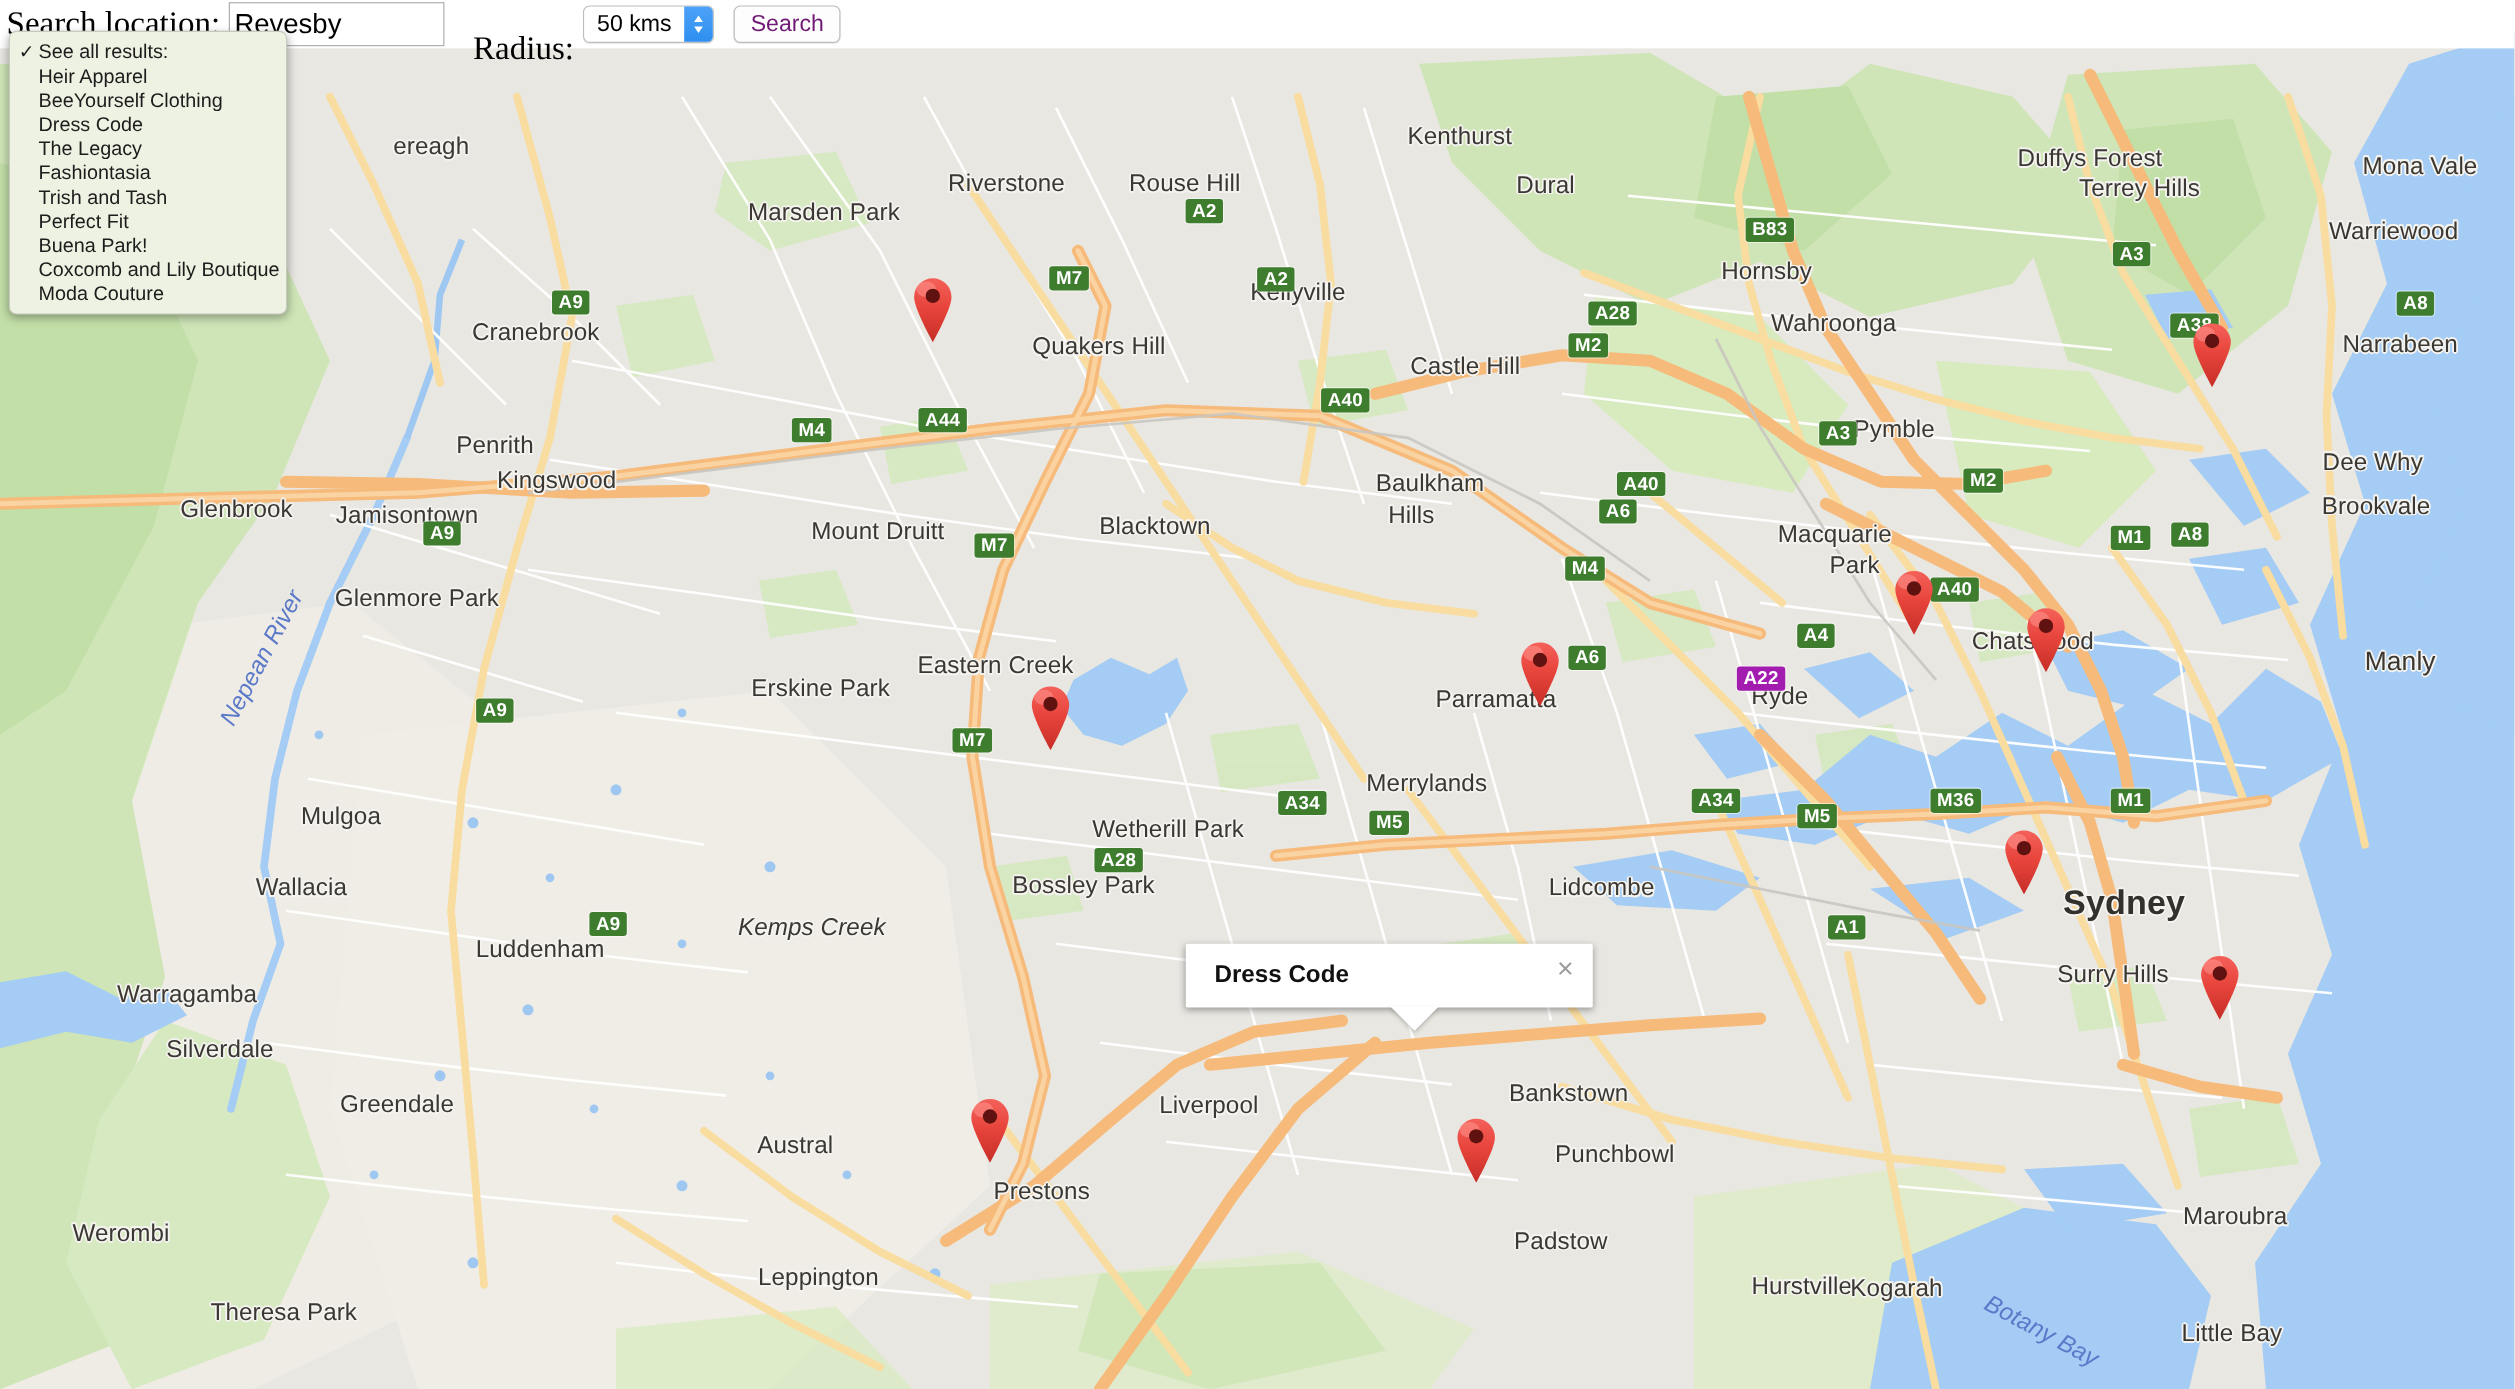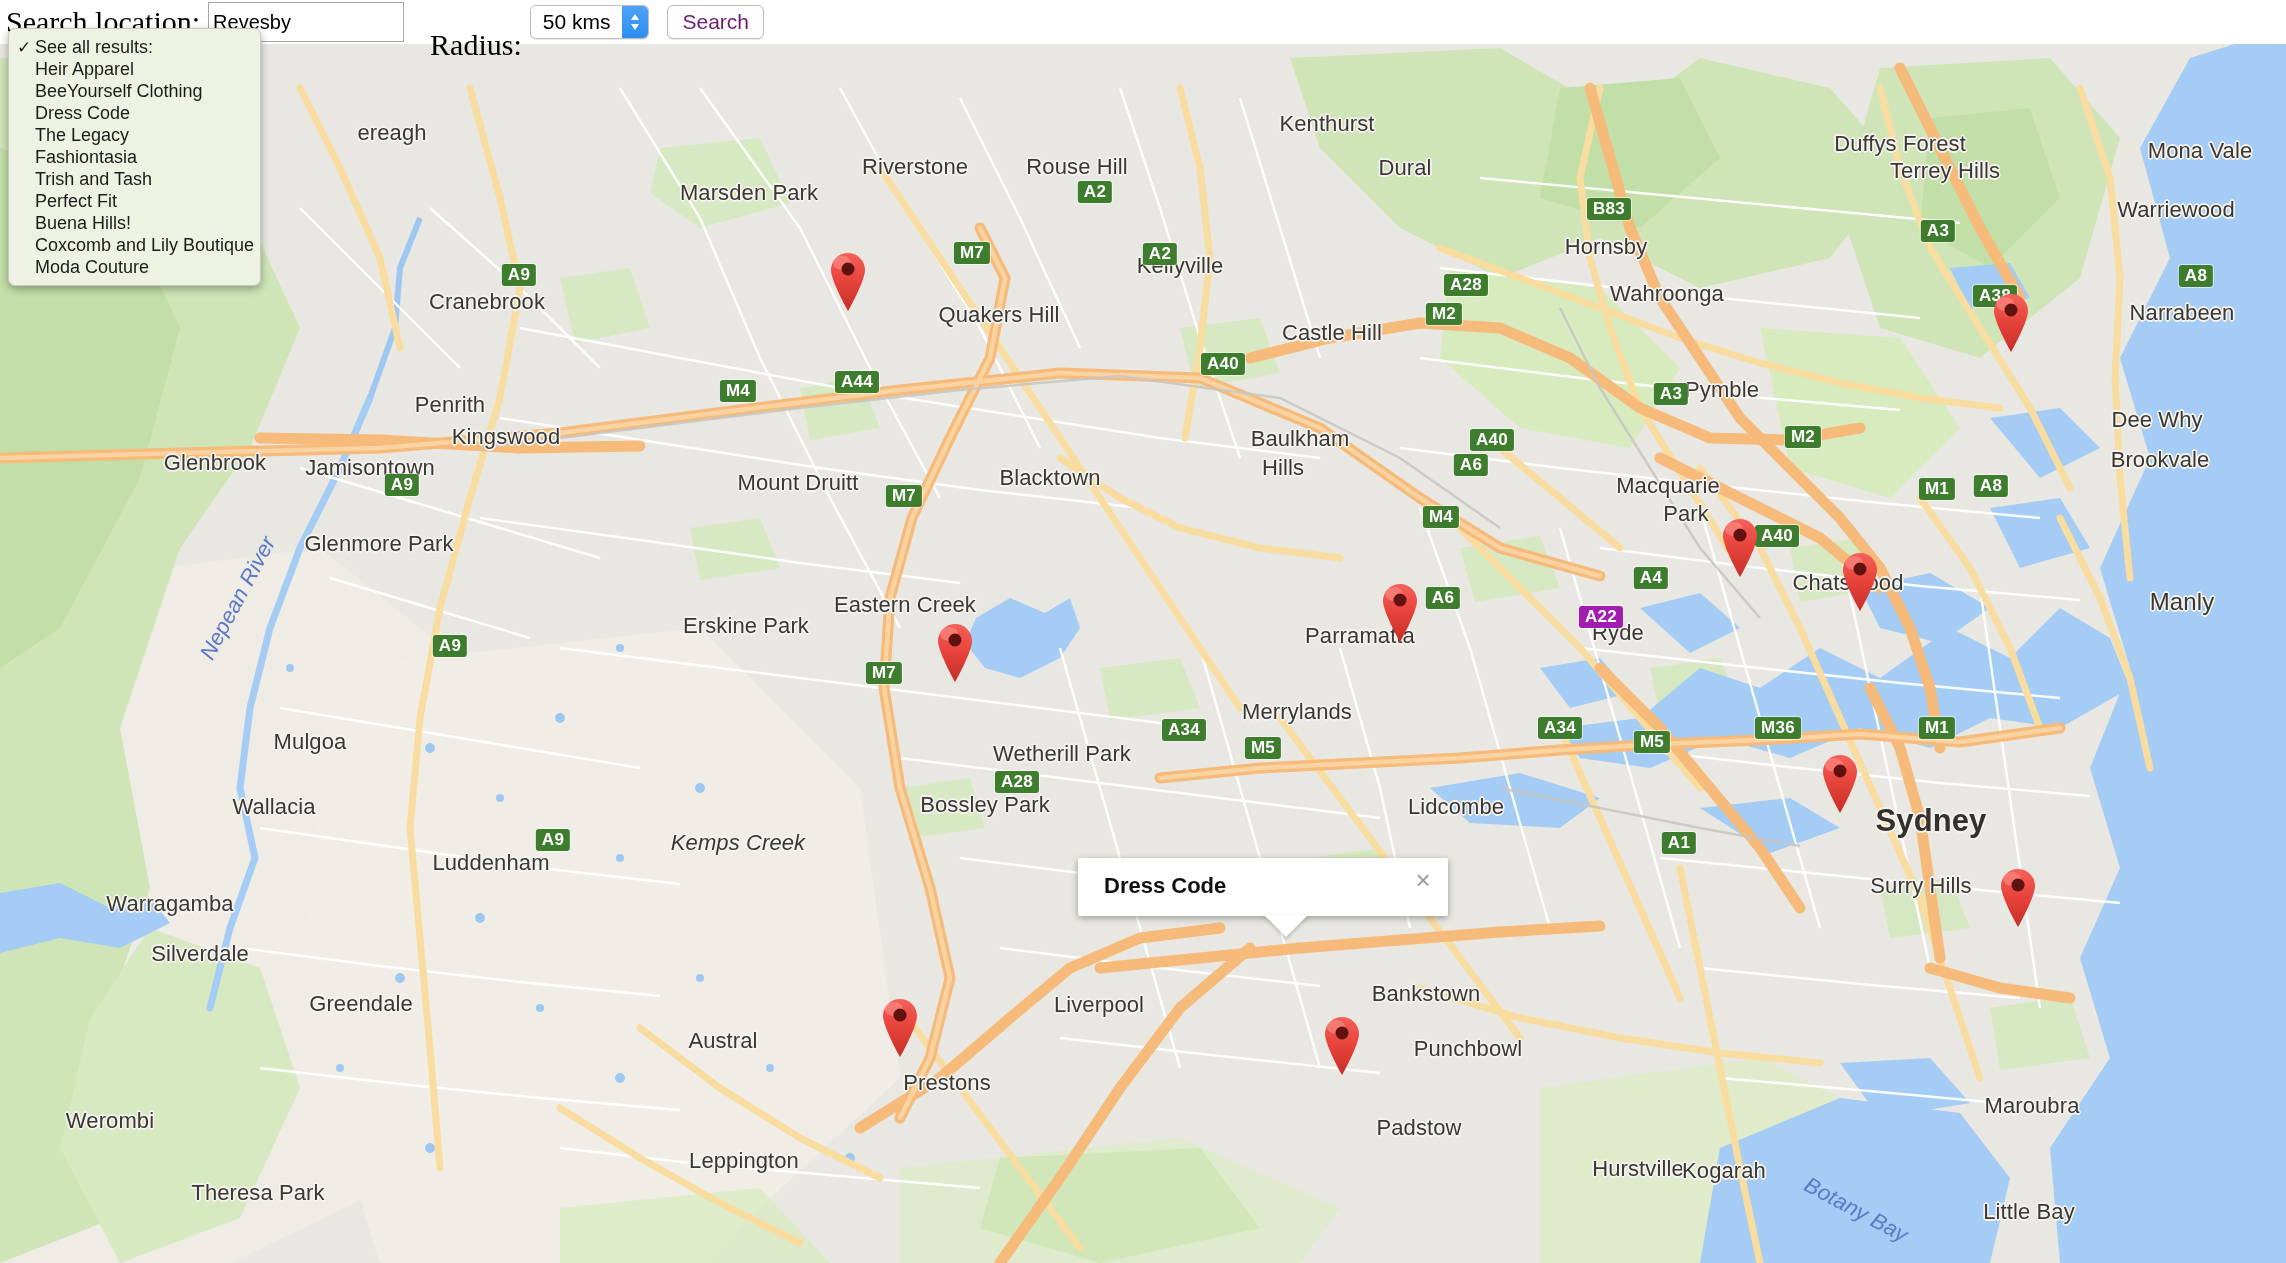--- a/index.html
+++ b/index.html
@@ -23,21 +23,21 @@
   .tb-label {
     font-family: "Liberation Serif", serif;
     font-size: 30px;
     color: #000;
     white-space: nowrap;
     margin-right: 8px;
   }
   #location-input {
     width: 196px; height: 30px;
     font-family: "Liberation Sans", sans-serif;
-    font-size: 20px;
+    font-size: 25px;
     padding: 19px 4px;
     border: 1px solid #a9a9a9;
     border-radius: 0;
     box-sizing: border-box;
     color: #000;
     background: #fff;
     outline: none;
   }
   #radius-label { margin-left: 26px; margin-top: 45px; }
   .select-wrap {
@@ -641,21 +641,21 @@
     <div class="dd-item">
       <span class="dd-check"></span>
       <span>Trish and Tash</span>
     </div>
     <div class="dd-item">
       <span class="dd-check"></span>
       <span>Perfect Fit</span>
     </div>
     <div class="dd-item">
       <span class="dd-check"></span>
-      <span>Buena Hills!</span>
+      <span>Buena Park!</span>
     </div>
     <div class="dd-item">
       <span class="dd-check"></span>
       <span>Coxcomb and Lily Boutique</span>
     </div>
     <div class="dd-item">
       <span class="dd-check"></span>
       <span>Moda Couture</span>
     </div>
   </div>

